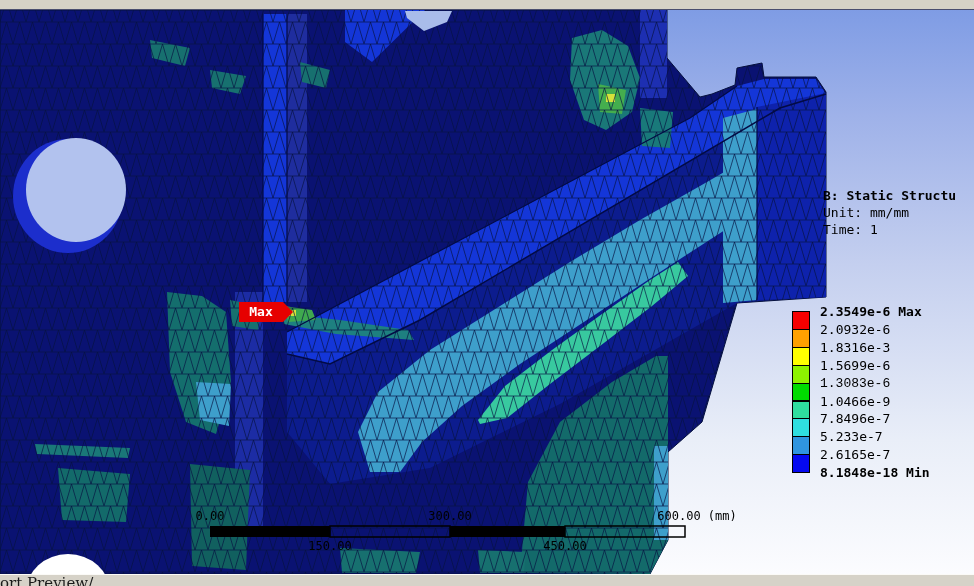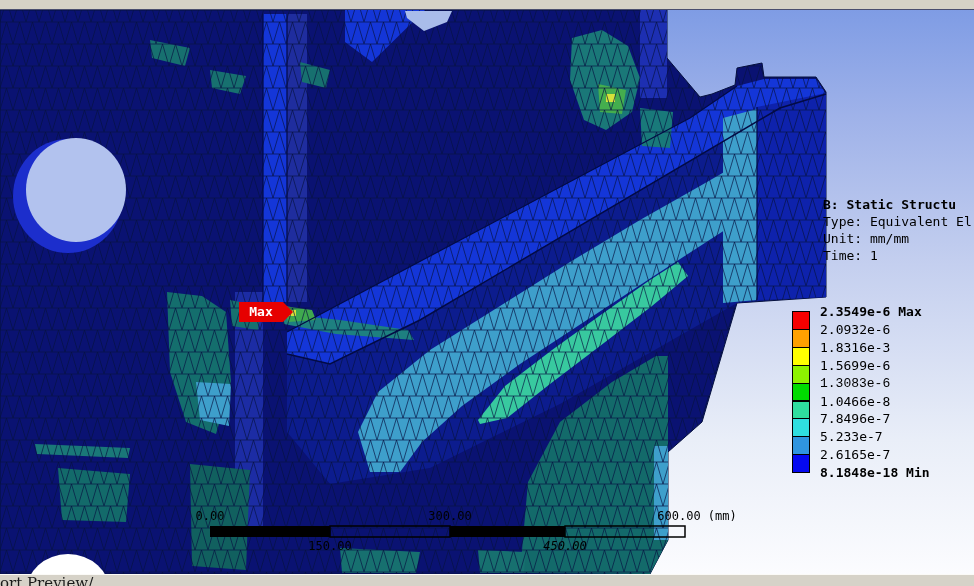--- a/index.html
+++ b/index.html
@@ -20,21 +20,21 @@
   .bottombar .tabtext{
     font-family:"DejaVu Serif", serif;font-size:15px;color:#1a1a1a;
     position:absolute;left:0px;top:0px;line-height:16px;white-space:pre;
   }
   svg.scene{position:absolute;left:0;top:0;}
   
   .annot{
     position:absolute;left:823px;top:187px;color:#000;
     font-size:13px;line-height:17px;white-space:pre;
   }
-  .annot .l0{font-weight:bold;margin-top:9px;}
+  .annot .l0{font-weight:bold;}
   
   .legend{position:absolute;left:792px;top:311px;width:161px;height:180px;}
   .legend .sw{
     position:absolute;left:0;width:18px;height:18px;box-sizing:border-box;
     border:1px solid #000;
   }
   .legend .lv{
     position:absolute;left:28px;height:16px;font-size:13px;color:#000;white-space:pre;
   }
   .legend .lv.b{font-weight:bold;}
@@ -118,51 +118,51 @@
     <polygon fill="#a9bcea" points="405,11 452,11 447,22 424,31 407,18"></polygon>
 
     <rect x="210" y="526" width="120" height="11" fill="#000"></rect>
     <rect x="330" y="526" width="120" height="11" fill="none" stroke="#000" stroke-width="1.5"></rect>
     <rect x="450" y="526" width="115" height="11" fill="#000"></rect>
     <rect x="565" y="526" width="120" height="11" fill="none" stroke="#000" stroke-width="1.5"></rect>
   </svg>
 
   <div class="topbar"></div>
 
-  <div class="annot" id="annot"><div class="l0">B: Static Structu</div><div class="l2">Type: Equivalent El</div><div class="l3">Unit: mm/mm</div><div class="l4">Time: 1</div></div>
+  <div class="annot" id="annot"><div class="l0">B: Static Structu</div><div class="l3">Unit: mm/mm</div><div class="l4">Time: 1</div></div>
 
   <div class="legend" id="legend">
       <div class="sw" style="top: 0px; height: 18.9px; background: rgb(246, 0, 0);"></div>
       <div class="sw" style="top: 17.9px; height: 18.9px; background: rgb(255, 160, 0);"></div>
       <div class="sw" style="top: 35.8px; height: 18.9px; background: rgb(255, 255, 0);"></div>
       <div class="sw" style="top: 53.7px; height: 18.9px; background: rgb(141, 242, 0);"></div>
       <div class="sw" style="top: 71.6px; height: 18.9px; background: rgb(0, 220, 0);"></div>
       <div class="sw" style="top: 89.5px; height: 18.9px; background: rgb(47, 223, 159);"></div>
       <div class="sw" style="top: 107.4px; height: 18.9px; background: rgb(47, 223, 224);"></div>
       <div class="sw" style="top: 125.3px; height: 18.9px; background: rgb(47, 149, 224);"></div>
       <div class="sw" style="top: 143.2px; height: 18.9px; background: rgb(5, 9, 240);"></div>
       <div class="lv b" style="top: -7px;">2.3549e-6 Max</div>
       <div class="lv" style="top: 10.9px;">2.0932e-6</div>
       <div class="lv" style="top: 28.8px;">1.8316e-3</div>
       <div class="lv" style="top: 46.7px;">1.5699e-6</div>
       <div class="lv" style="top: 64.6px; font-family: Liberation Mono, monospace;">1.3083e-6</div>
-      <div class="lv" style="top: 82.5px;">1.0466e-8</div>
+      <div class="lv" style="top: 82.5px;">1.0466e-9</div>
       <div class="lv" style="top: 100.4px;">7.8496e-7</div>
       <div class="lv" style="top: 118.3px;">5.233e-7</div>
       <div class="lv" style="top: 136.2px;">2.6165e-7</div>
       <div class="lv b" style="top: 154.1px;">8.1848e-18 Min</div>
     </div>
 
   <div class="maxflag">Max</div>
 
   <div id="ruler-labels">
       <div class="rlabel" style="left: 210px; top: 509px;">0.00</div>
       <div class="rlabel" style="left: 450px; top: 509px;">300.00</div>
       <div class="rlabel" style="left: 697px; top: 509px;">600.00 (mm)</div>
       <div class="rlabel" style="left: 330px; top: 539px;">150.00</div>
-      <div class="rlabel" style="left: 565px; top: 539px; font-style: italic;">450.00</div>
+      <div class="rlabel" style="left: 565px; top: 539px;">450.00</div>
     </div>
 
   <div class="bottombar">
     <div class="tabtext">ort Preview/</div>
   </div>
 
 </div>
 
 </body></html>

